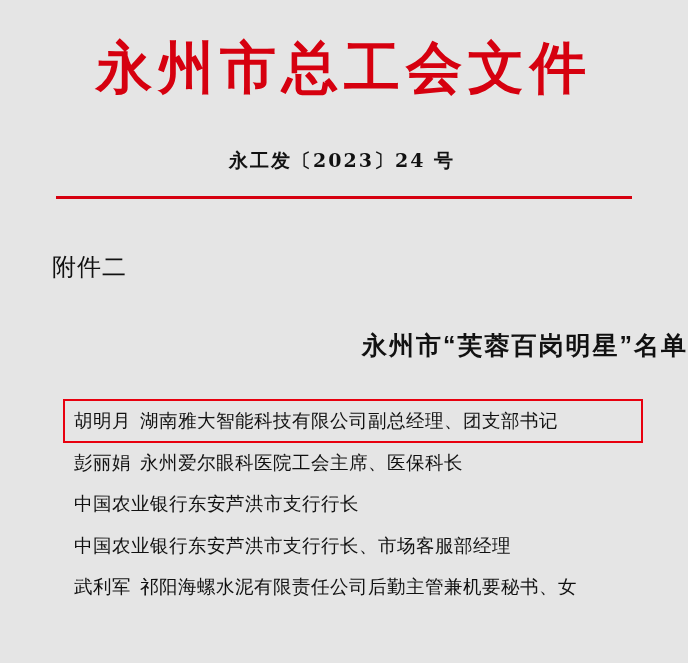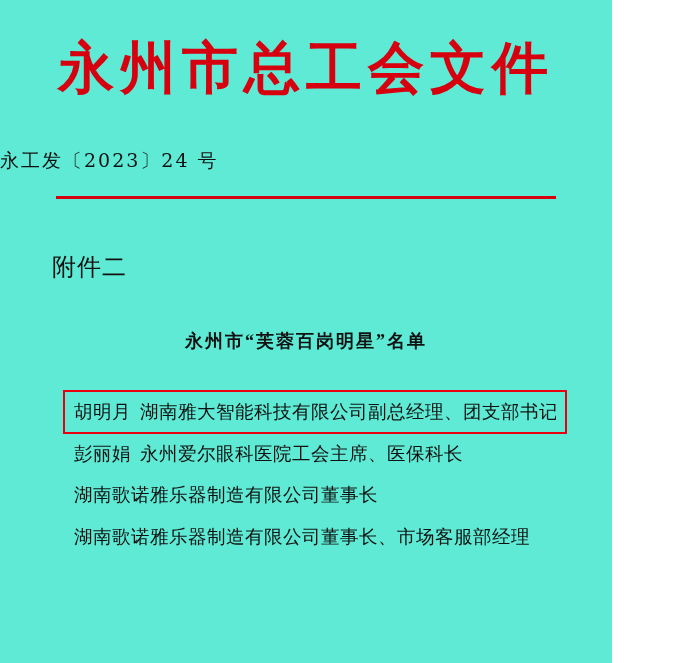--- a/index.html
+++ b/index.html
@@ -8,68 +8,69 @@
   }
   body {
     width: 700px;
     height: 663px;
     background: #ffffff;
     font-family: "Liberation Serif", "DejaVu Serif", serif;
     overflow: hidden;
   }
   .page {
     position: relative;
-    width: 612px;
+    width: 688px;
     height: 663px;
-    background: #5eead4;
+    background: #e5e5e5;
     box-sizing: border-box;
   }
   .doc-title {
     margin: 0;
     padding: 32px 0 0 0;
     text-align: center;
     color: #d6000f;
     font-size: 56px;
     font-weight: bold;
     letter-spacing: 6px;
     font-family: "DejaVu Serif", "Liberation Serif", serif;
     line-height: 1.25;
     white-space: nowrap;
   }
   .doc-number {
     margin: 0;
     padding: 46px 4px 0 0;
-    text-align: left;
+    text-align: center;
     color: #111111;
     font-size: 19px;
     letter-spacing: 2px;
     font-family: "DejaVu Serif", "Liberation Serif", serif;
+    font-weight: bold;
   }
   .red-rule {
     margin: 22px 56px 0 56px;
     height: 3px;
     background: #d6000f;
   }
   .attachment-label {
     margin: 0;
     padding: 52px 0 0 52px;
     font-size: 24px;
     color: #111111;
     letter-spacing: 1px;
     font-family: "DejaVu Serif", "Liberation Serif", serif;
   }
   .list-title {
     margin: 0;
     padding: 46px 0 0 0;
-    text-align: center;
-    font-size: 18px;
+    text-align: right;
+    font-size: 25px;
     font-weight: bold;
     color: #111111;
     letter-spacing: 2px;
-    font-family: Liberation Serif, serif;
+    font-family: Liberation Sans, sans-serif;
   }
   .name-list {
     margin: 38px 0 0 0;
     padding: 0 52px 0 70px;
     list-style: none;
   }
   .name-row {
     display: flex;
     align-items: baseline;
     font-size: 18.5px;
@@ -121,23 +122,27 @@
       <span class="person-name">胡明月</span>
       <span class="person-desc">湖南雅大智能科技有限公司副总经理、团支部书记</span>
     </li>
 
     <li class="name-row">
       <span class="person-name">彭丽娟</span>
       <span class="person-desc">永州爱尔眼科医院工会主席、医保科长</span>
     </li>
 
     <li class="name-row">
-      <span class="person-desc">湖南歌诺雅乐器制造有限公司董事长</span>
+      <span class="person-desc">中国农业银行东安芦洪市支行行长</span>
     </li>
 
 
     <li class="name-row">
-      <span class="person-desc">湖南歌诺雅乐器制造有限公司董事长、市场客服部经理</span>
+      <span class="person-desc">中国农业银行东安芦洪市支行行长、市场客服部经理</span>
     </li>
 
+    <li class="name-row">
+      <span class="person-name">武利军</span>
+      <span class="person-desc">祁阳海螺水泥有限责任公司后勤主管兼机要秘书、女</span>
+    </li>
 
   </ul>
 </div>
 
 </body></html>

